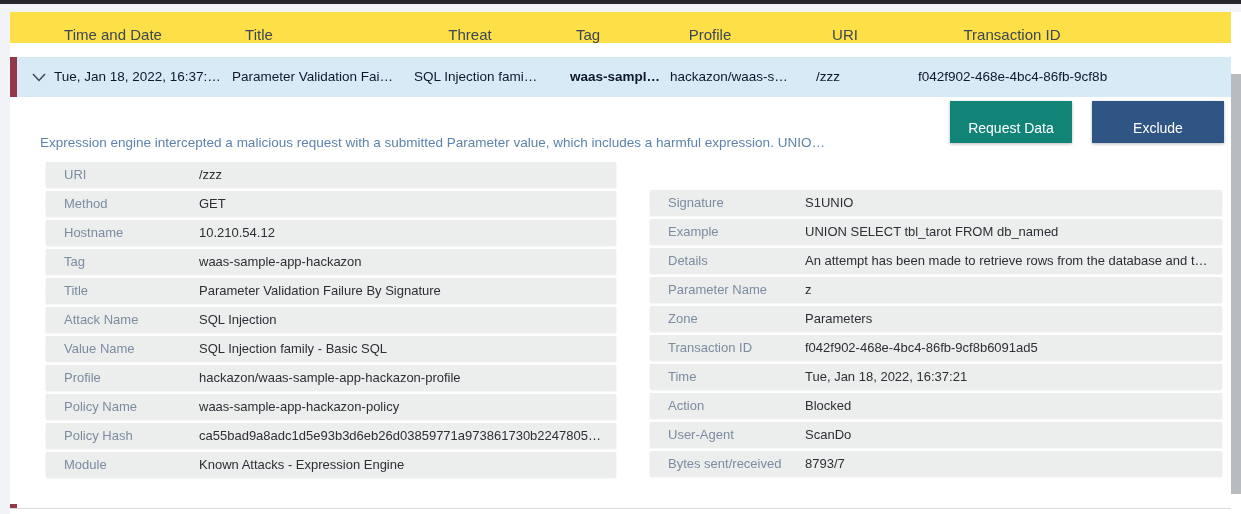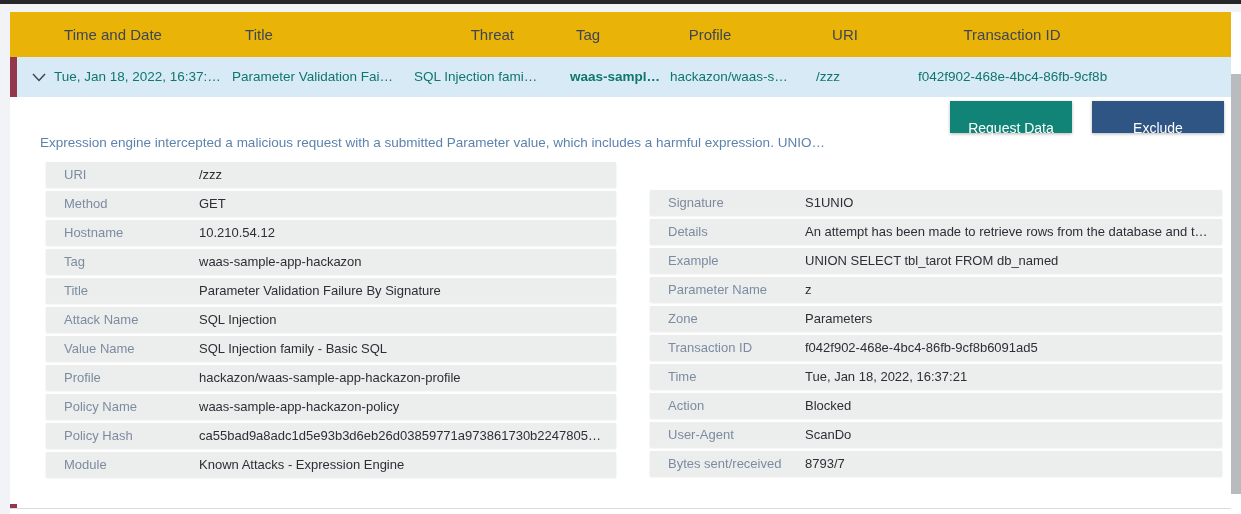--- a/index.html
+++ b/index.html
@@ -43,22 +43,22 @@
     background: #ffffff;
     overflow: hidden;
   }
 
   
   .grid-header {
     position: absolute;
     top: 0;
     left: 0;
     width: 1221px;
-    height: 45px;
-    background: #eab308;
+    height: 31px;
+    background: #fde047;
   }
   .grid-header .hcell {
     position: absolute;
     top: 0;
     height: 45px;
     line-height: 45px;
     font-size: 15px;
     color: #3d4654;
     text-align: center;
     white-space: nowrap;
@@ -93,21 +93,21 @@
     cursor: pointer;
   }
   .row-chevron svg { vertical-align: middle; }
 
   .row-selected .dcell {
     position: absolute;
     top: 0;
     height: 52px;
     line-height: 40px;
     font-size: 13.5px;
-    color: #0f766e;
+    color: #0f172a;
     white-space: nowrap;
     overflow: hidden;
     text-overflow: clip;
   }
   .dcell.center { text-align: center; }
 
   
   .desc-bar {
     position: absolute;
     top: 85px;
@@ -124,21 +124,21 @@
     font-size: 13.5px;
     color: #5d83ad;
     line-height: 24px;
     white-space: nowrap;
     overflow: hidden;
     margin-top: 20px;
   }
   .btn {
     position: absolute;
     top: 4px;
-    height: 32px;
+    height: 42px;
     line-height: 30px;
     text-align: center;
     font-size: 14px;
     color: #ffffff;
     cursor: pointer;
     border: 0;
     padding: 12px;
     font-family: "Liberation Sans", sans-serif;
     box-shadow: 0 1px 3px rgba(0,0,0,0.28);
   }
@@ -231,21 +231,21 @@
 <body>
 
 <div class="top-strip"></div>
 
 <div class="page">
   <div class="panel">
 
     <div class="grid-header" id="grid-header">
         <div class="hcell" style="left: 22px; width: 162px;">Time and Date</div>
         <div class="hcell" style="left: 190px; width: 118px;">Title</div>
-        <div class="hcell" style="left: 384px; width: 120px; text-align: right;">Threat</div>
+        <div class="hcell" style="left: 400px; width: 120px;">Threat</div>
         <div class="hcell" style="left: 540px; width: 76px;">Tag</div>
         <div class="hcell" style="left: 648px; width: 104px;">Profile</div>
         <div class="hcell" style="left: 800px; width: 70px;">URI</div>
         <div class="hcell" style="left: 908px; width: 188px;">Transaction ID</div>
       </div>
 
     <div class="row-selected">
       <div class="row-accent"></div>
       <div class="row-chevron">
         <svg width="14" height="9" viewBox="0 0 14 9" aria-hidden="true">
@@ -312,26 +312,26 @@
           <div class="dlabel">Module</div>
           <div class="dvalue">Known Attacks - Expression Engine</div>
         </div>
       </div>
     <div class="detail-col detail-right" id="detail-right">
         <div class="drow">
           <div class="dlabel">Signature</div>
           <div class="dvalue">S1UNIO</div>
         </div>
         <div class="drow">
+          <div class="dlabel">Example</div>
+          <div class="dvalue">UNION SELECT tbl_tarot FROM db_named</div>
+        </div>
+        <div class="drow">
           <div class="dlabel">Details</div>
           <div class="dvalue">An attempt has been made to retrieve rows from the database and t…</div>
-        </div>
-        <div class="drow">
-          <div class="dlabel">Example</div>
-          <div class="dvalue">UNION SELECT tbl_tarot FROM db_named</div>
         </div>
         <div class="drow">
           <div class="dlabel">Parameter Name</div>
           <div class="dvalue">z</div>
         </div>
         <div class="drow">
           <div class="dlabel">Zone</div>
           <div class="dvalue">Parameters</div>
         </div>
         <div class="drow">

